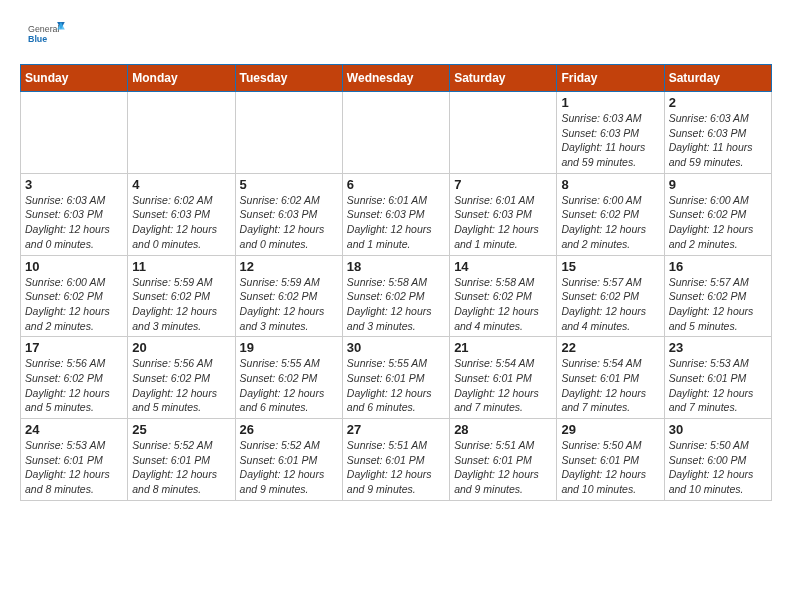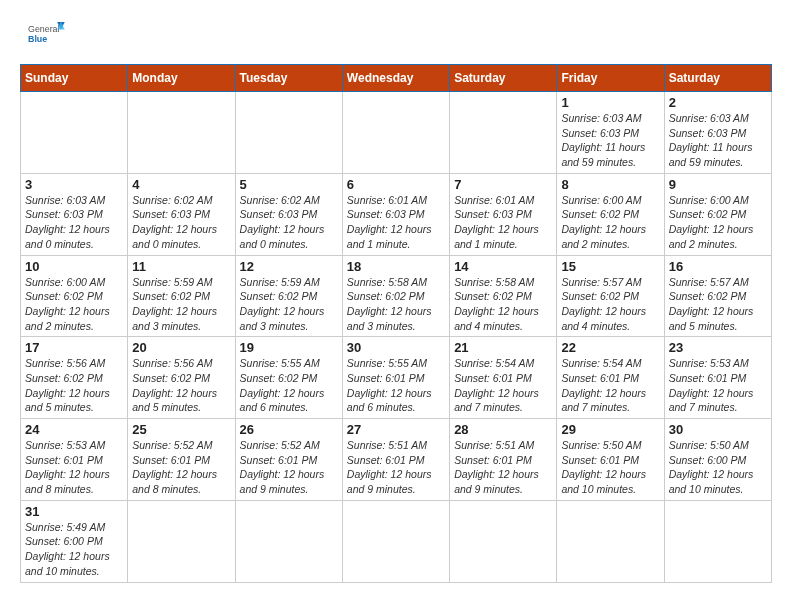--- a/index.html
+++ b/index.html
@@ -300,28 +300,14 @@
 Sunset: 6:01 PM
 Daylight: 12 hours and 10 minutes.</div>
         </td>
         <td>
           <span class="day-num">30</span>
           <div class="day-info">Sunrise: 5:50 AM
 Sunset: 6:00 PM
 Daylight: 12 hours and 10 minutes.</div>
         </td>
       </tr>
-      <tr>
-        <td>
-          <span class="day-num">31</span>
-          <div class="day-info">Sunrise: 5:49 AM
-Sunset: 6:00 PM
-Daylight: 12 hours and 10 minutes.</div>
-        </td>
-        <td class="empty-cell"></td>
-        <td class="empty-cell"></td>
-        <td class="empty-cell"></td>
-        <td class="empty-cell"></td>
-        <td class="empty-cell"></td>
-        <td class="empty-cell"></td>
-      </tr>
     </tbody>
 </table>
 
 </body></html>

